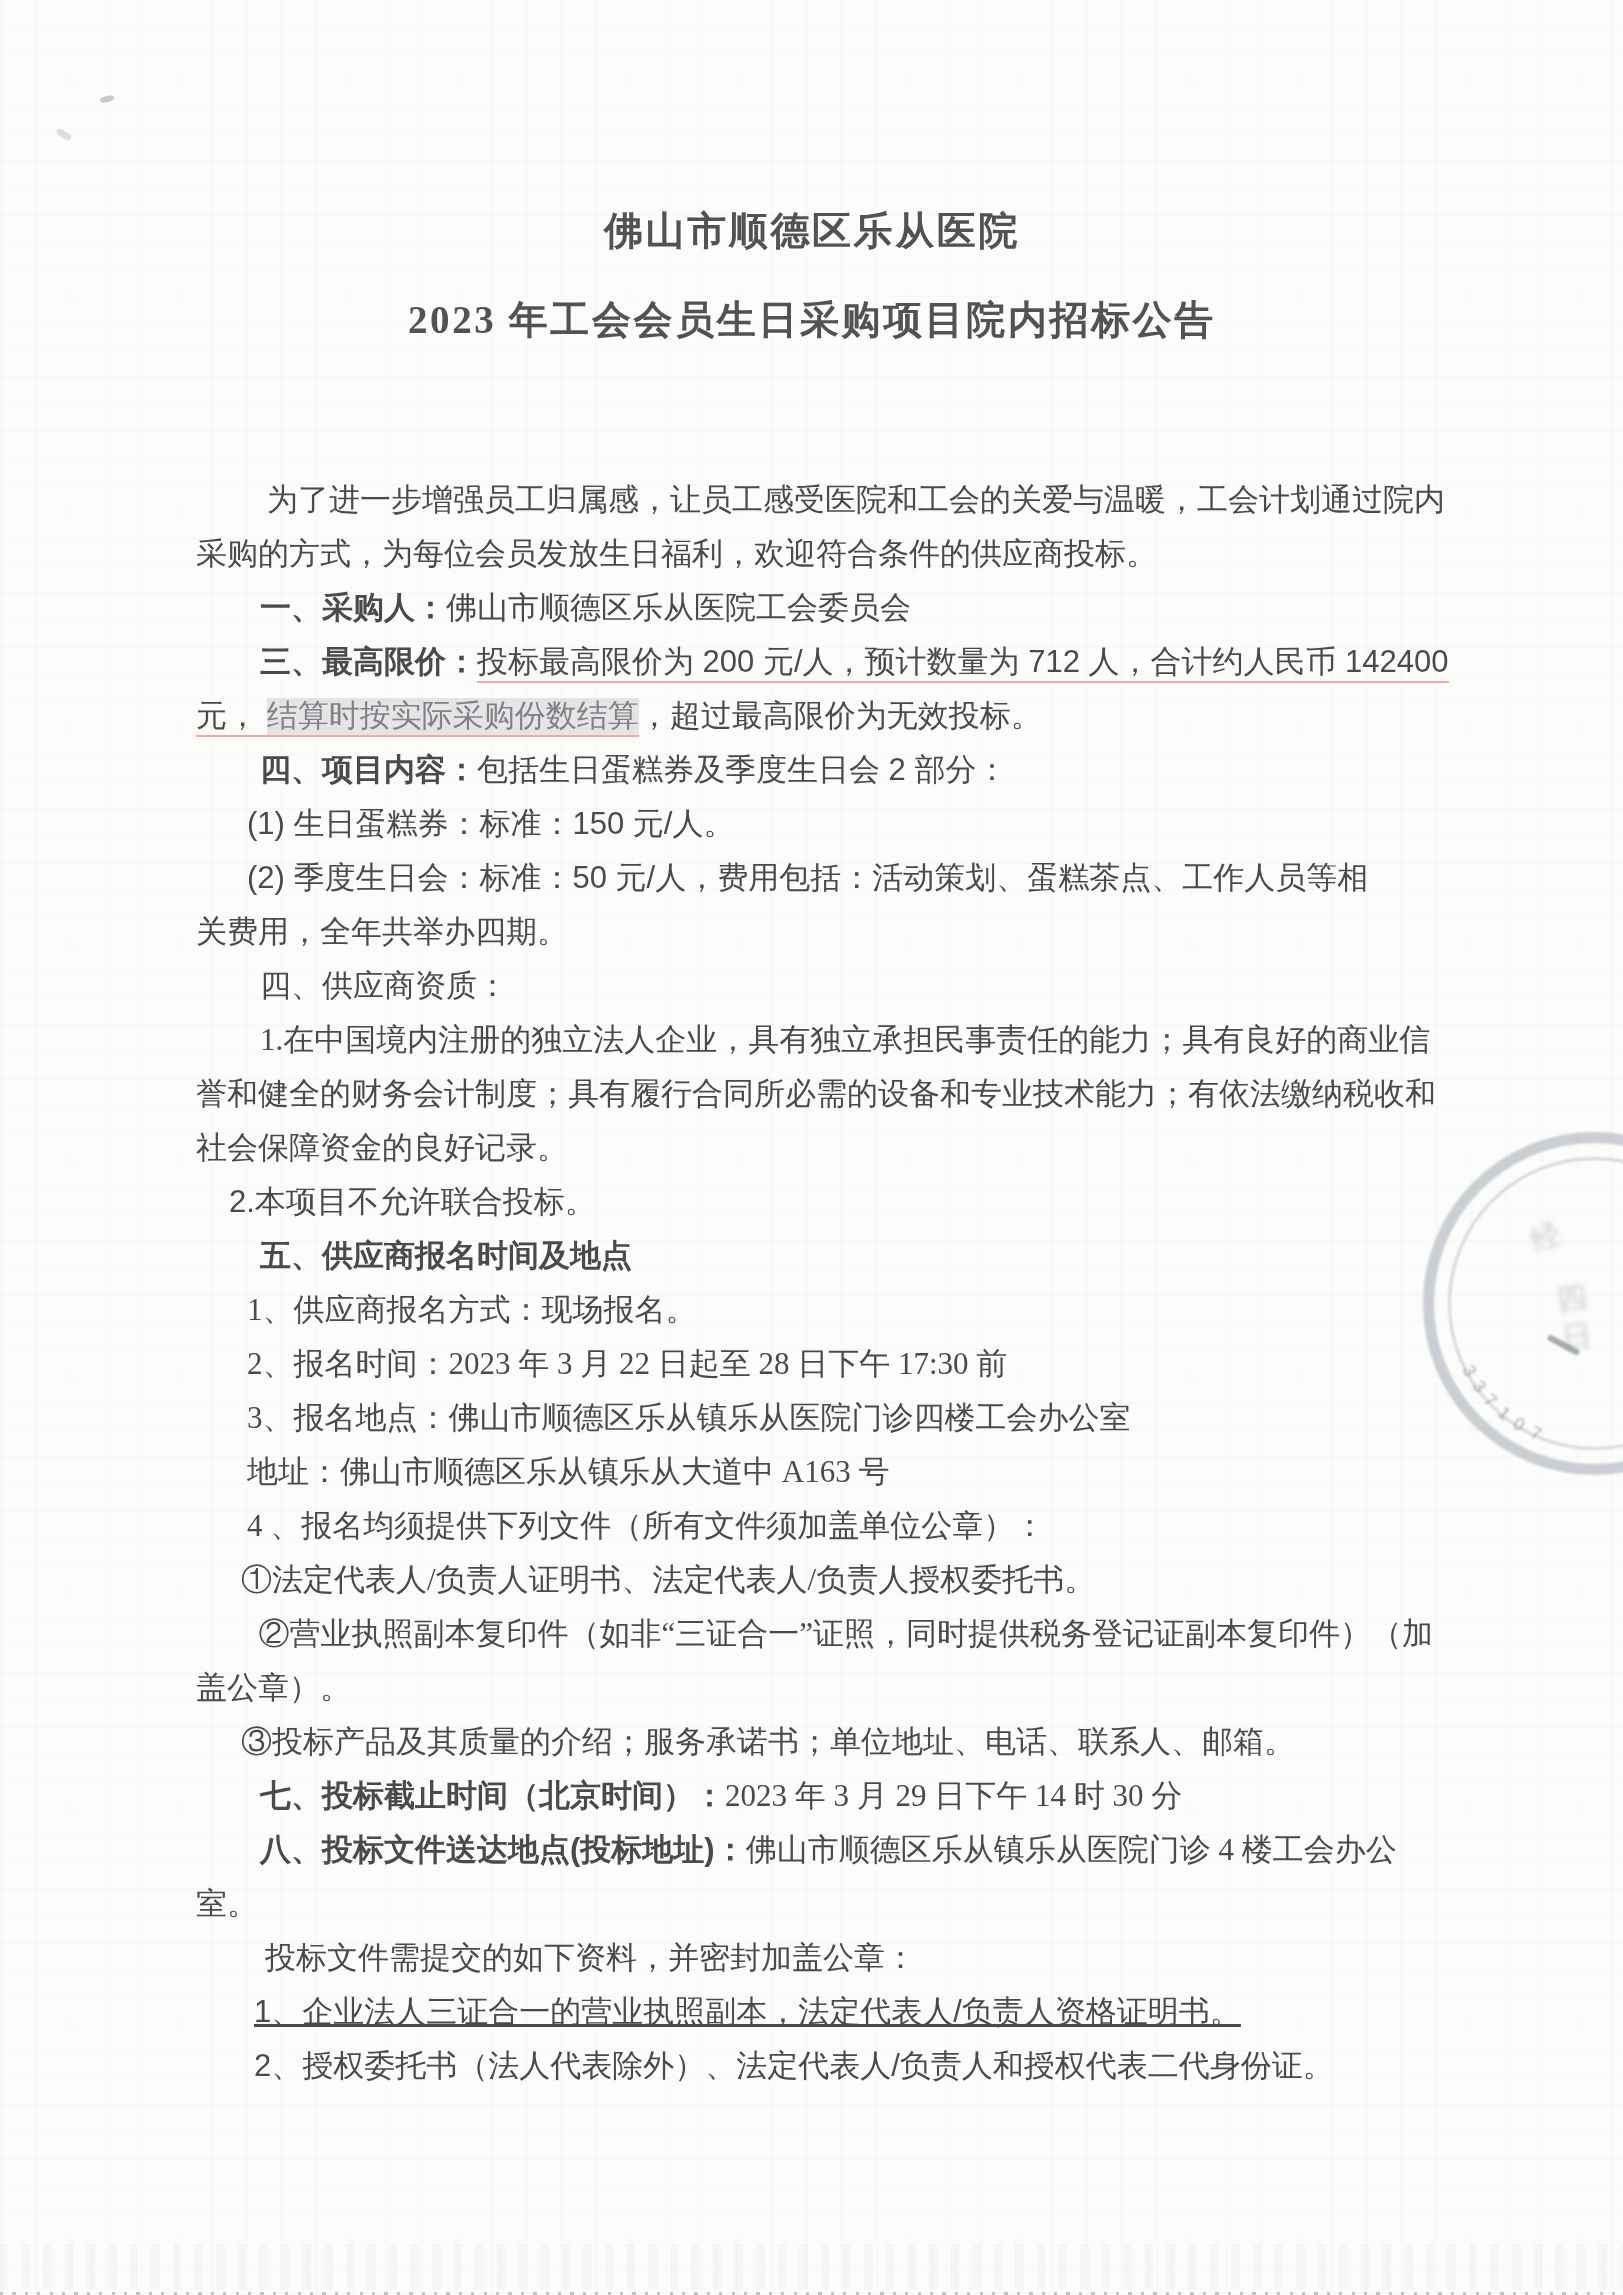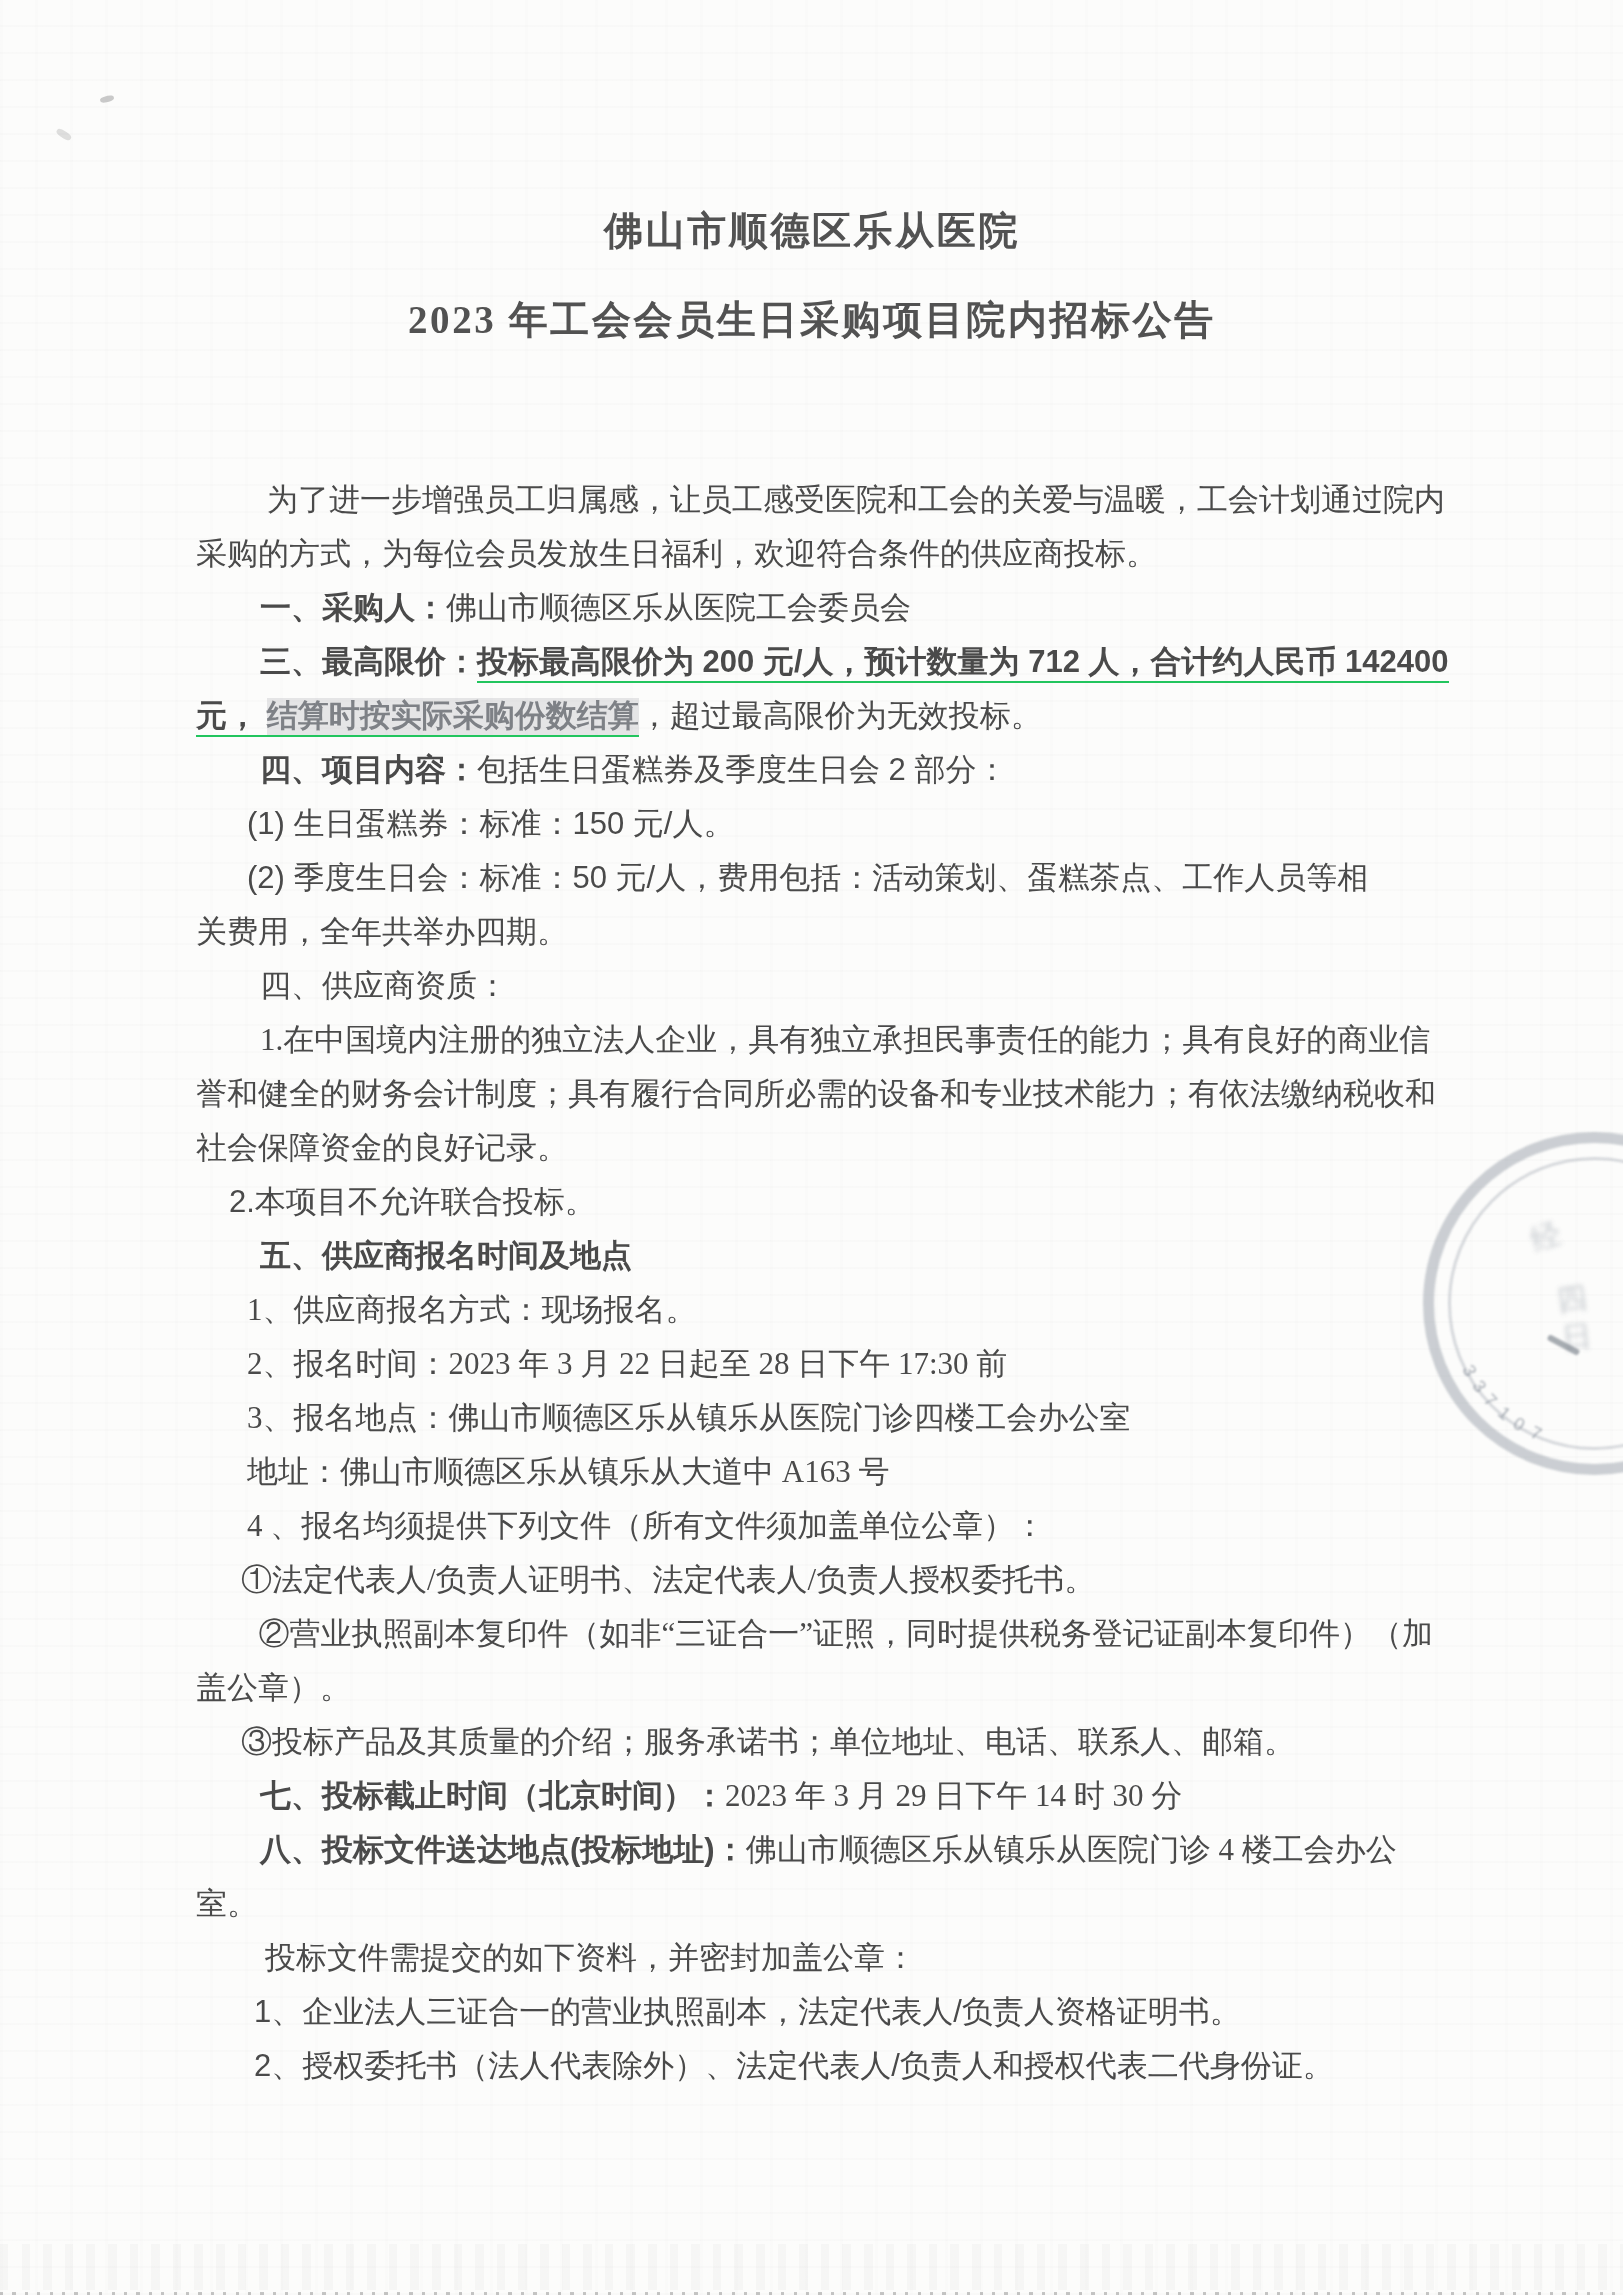--- a/index.html
+++ b/index.html
@@ -34,21 +34,21 @@
     position:absolute;left:196px;top:473px;width:1237px;
   }
   .line{
     height:54px;line-height:54px;
     font-size:31px;
     white-space:nowrap;
     color:var(--ink,#4a4a4a);
   }
   .fb{font-family:"Liberation Sans","DejaVu Sans",sans-serif;font-weight:700;}
   .fs{font-family:"Liberation Sans","DejaVu Sans",sans-serif;}
-  .fu{border-bottom:2px solid #22c55e;padding-bottom:2px;font-weight:bold;}
+  .fu{border-bottom:2px solid #fca5a5;padding-bottom:2px;}
   .fh{background:rgba(110,115,122,0.16);color:#7e8186;}
   
   .stamp{
     position:absolute;left:1423px;top:1132px;width:343px;height:343px;
     filter:blur(0.8px);
     opacity:0.85;
   }
   .stamp-ring-outer{
     position:absolute;inset:0;border-radius:50%;
     border:11px solid rgba(138,146,158,0.50);
@@ -122,21 +122,21 @@
       <div class="line" style="margin-left: 51px;"><span class="">地址：佛山市顺德区乐从镇乐从大道中 A163 号</span></div>
       <div class="line" style="margin-left: 51px;"><span class="">4 、报名均须提供下列文件（所有文件须加盖单位公章）：</span></div>
       <div class="line" style="margin-left: 45px;"><span class="">①法定代表人/负责人证明书、法定代表人/负责人授权委托书。</span></div>
       <div class="line" style="margin-left: 45px; text-align: right;"><span class="">②营业执照副本复印件（如非“三证合一”证照，同时提供税务登记证副本复印件）（加</span></div>
       <div class="line" style="margin-left: 0px;"><span class="">盖公章）。</span></div>
       <div class="line" style="margin-left: 45px;"><span class="">③投标产品及其质量的介绍；服务承诺书；单位地址、电话、联系人、邮箱。</span></div>
       <div class="line" style="margin-left: 64px;"><span class="fb">七、投标截止时间（北京时间）：</span><span class="">2023 年 3 月 29 日下午 14 时 30 分</span></div>
       <div class="line" style="margin-left: 64px;"><span class="fb">八、投标文件送达地点(投标地址)：</span><span class="">佛山市顺德区乐从镇乐从医院门诊 4 楼工会办公</span></div>
       <div class="line" style="margin-left: 0px;"><span class="">室。</span></div>
       <div class="line" style="margin-left: 69px;"><span class="fs">投标文件需提交的如下资料，并密封加盖公章：</span></div>
-      <div class="line" style="margin-left: 58px;"><span class="fs">1、企业法人三证合一的营业执照副本，法定代表人/负责人资格证明书。</span></div>
+      <div class="line" style="margin-left: 58px; text-decoration: underline;"><span class="fs">1、企业法人三证合一的营业执照副本，法定代表人/负责人资格证明书。</span></div>
       <div class="line" style="margin-left: 58px;"><span class="fs">2、授权委托书（法人代表除外）、法定代表人/负责人和授权代表二代身份证。</span></div>
     </div>
 
   <div class="stamp">
     <div class="stamp-ring-outer"></div>
     <div class="stamp-ring-inner"></div>
     <div class="stamp-glyph" style="left:108px;top:85px;transform:rotate(-18deg);">经</div>
     <div class="stamp-glyph" style="left:134px;top:147px;transform:rotate(-8deg);">四</div>
     <div class="stamp-glyph" style="left:139px;top:185px;transform:rotate(-6deg);">日</div>
     <div class="stamp-tick"></div>

